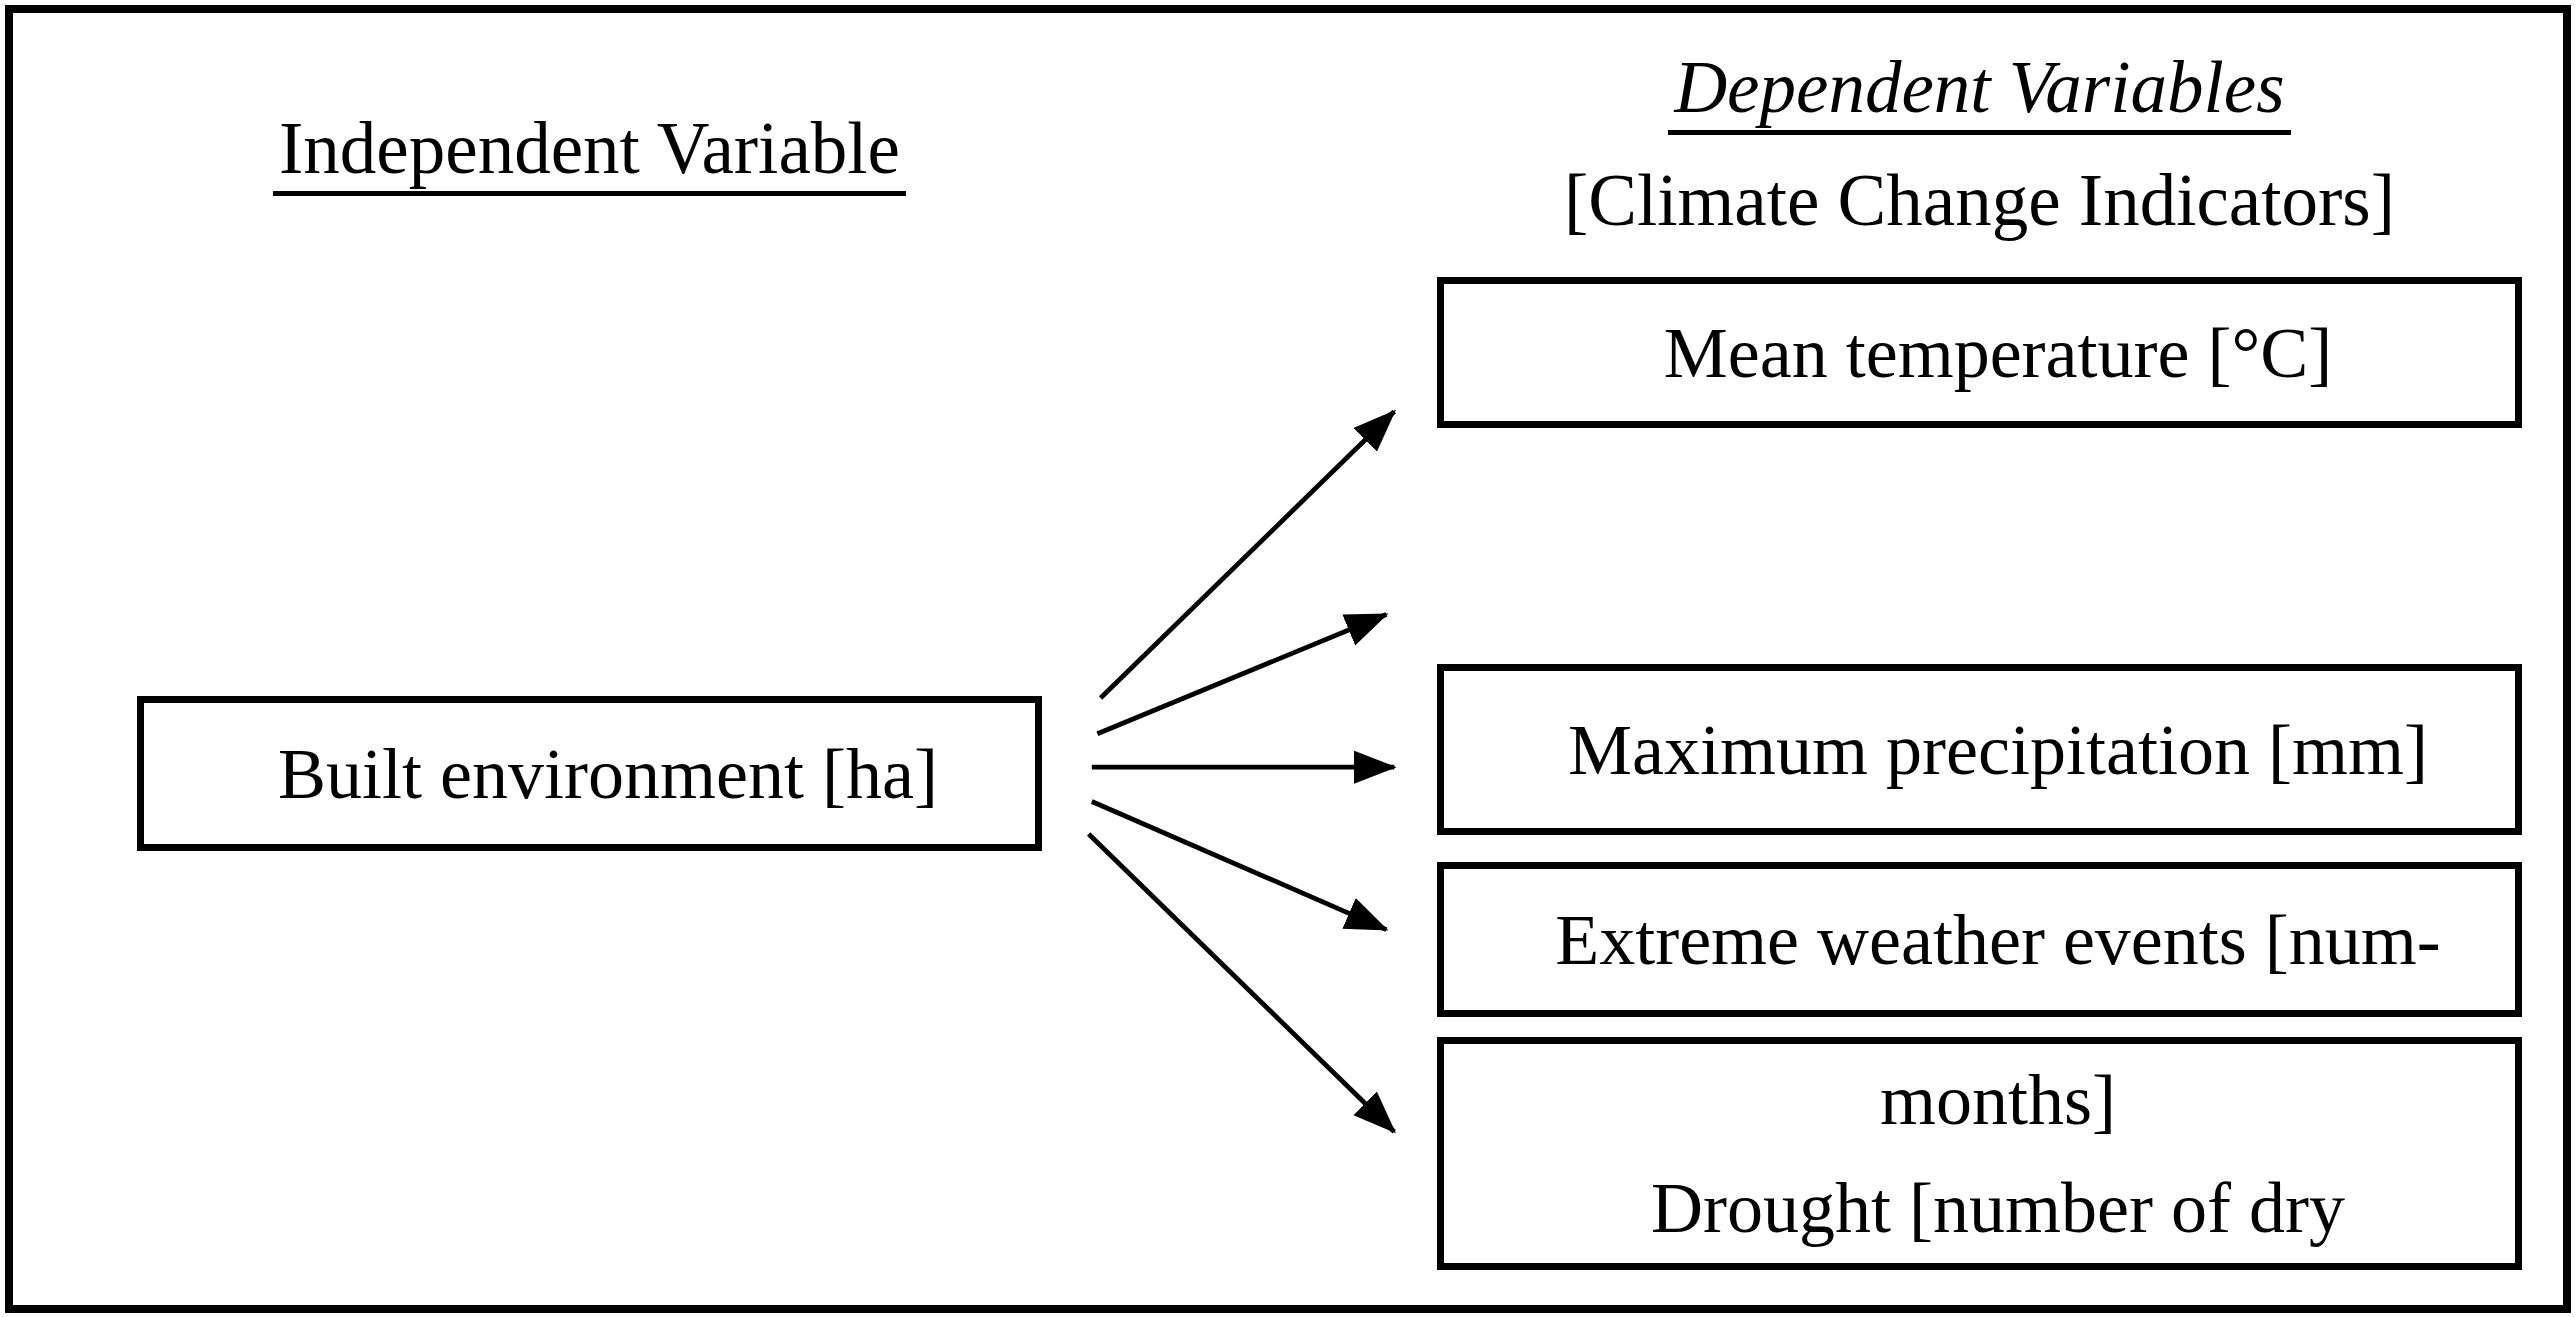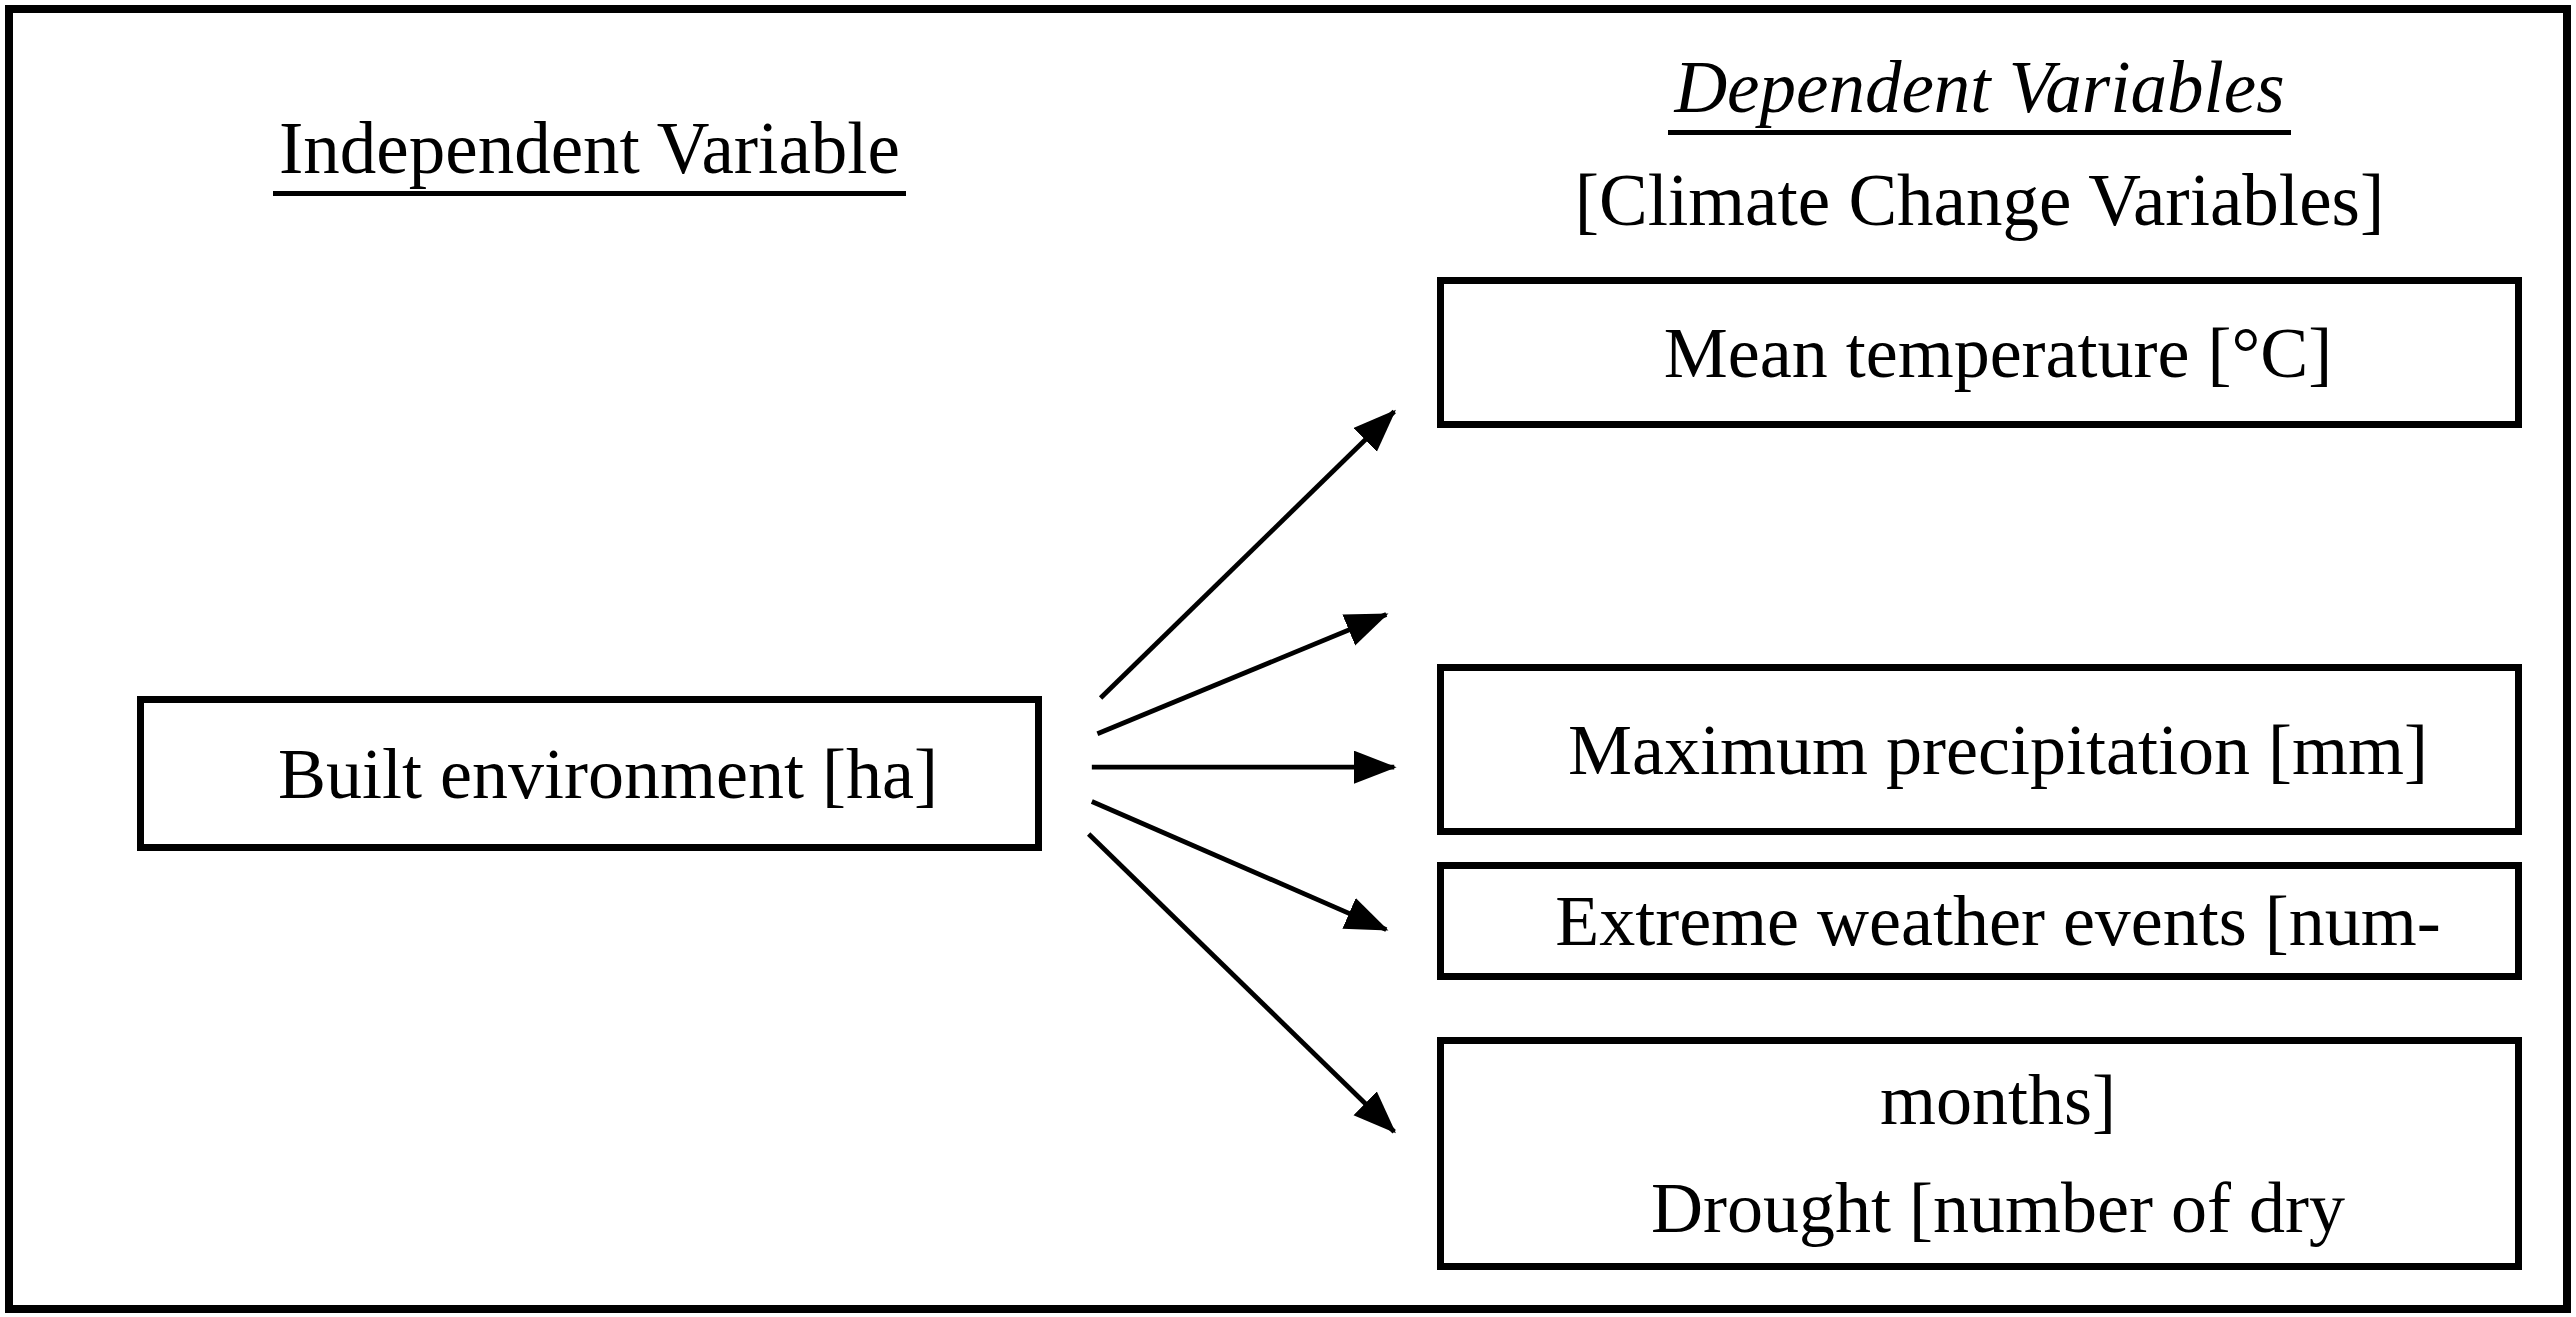--- a/index.html
+++ b/index.html
@@ -22,21 +22,21 @@
   .box {
     position:absolute; box-sizing:border-box; border:7.2px solid var(--ink);
     display:flex; flex-direction:column; align-items:center; justify-content:center;
     text-align:center; font-size:72px; line-height:1.5; background:var(--paper);padding-left:37px;
   }
   .box-src { left:137px;  top:696px;  width:905px; height:155px; }
   .t       { left:1437px; width:1085px; }
   .t1 { top:277px;  height:151px; }
   .t2 { top:473px;  height:148px; }
   .t3 { top:664px;  height:171px; }
-  .t4 { top:862px; height:118px; }
+  .t4 { top:862px; height:155px; }
   .t5 { top:1037px; height:233px; }
 </style>
 </head>
 <body>
 
 <div class="canvas">
 
   <div class="frame"></div>
 
   <svg class="arrow-layer" viewBox="0 0 3237 1656" xmlns="http://www.w3.org/2000/svg">
@@ -54,21 +54,21 @@
 
   <div class="hdr hdr-left">
     <span class="underlined">Independent Variable</span>
   </div>
 
   <div class="hdr hdr-dep">
     <span class="underlined">Dependent Variables</span>
   </div>
 
   <div class="hdr hdr-sub">
-    <span>[Climate Change Variables]</span>
+    <span>[Climate Change Indicators]</span>
   </div>
 
   <div class="box box-src">
     <span>Built environment [ha]</span>
   </div>
 
   <div class="box t t1">
     <span>Mean temperature [°C]</span>
   </div>
 

